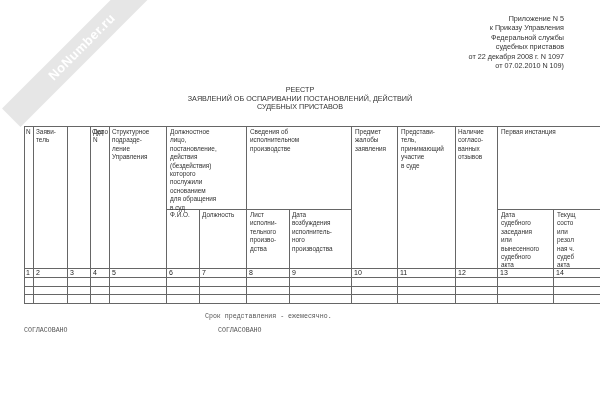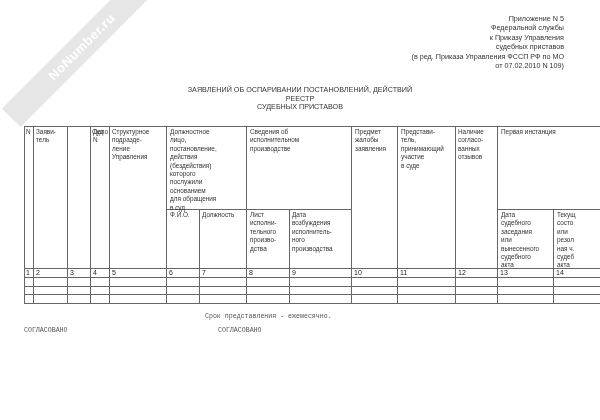--- a/index.html
+++ b/index.html
@@ -15,30 +15,30 @@
   .num { position: absolute; font-size: 7px; color: #222; }
   .mono { position: absolute; font-family: "Liberation Mono", monospace; font-size: 6.6px; color: #555; }
 </style>
 </head>
 <body>
 
 <div class="watermark">NoNumber.ru</div>
 
 <div class="appendix">
   <div>Приложение N 5</div>
+  <div>к Приказу Управления</div>
   <div>Федеральной службы</div>
-  <div>к Приказу Управления</div>
   <div>судебных приставов</div>
-  <div>(в ред. Приказа Управления ФССП РФ по МО</div>
+  <div>от 22 декабря 2008 г. N 1097</div>
   <div>от 07.02.2010 N 109)</div>
 </div>
 
 <div class="title">
+  <div>РЕЕСТР</div>
   <div>ЗАЯВЛЕНИЙ ОБ ОСПАРИВАНИИ ПОСТАНОВЛЕНИЙ, ДЕЙСТВИЙ</div>
-  <div>РЕЕСТР</div>
   <div>СУДЕБНЫХ ПРИСТАВОВ</div>
 </div>
 
 <div class="tbl">
 
   <div class="line h" style="left:24px; top:126px; width:576px;"></div>
   <div class="line h" style="left:166px; top:209px; width:185px;"></div>
   <div class="line h" style="left:497px; top:209px; width:103px;"></div>
   <div class="line h" style="left:24px; top:268px; width:576px;"></div>
   <div class="line h" style="left:24px; top:277px; width:576px;"></div>

